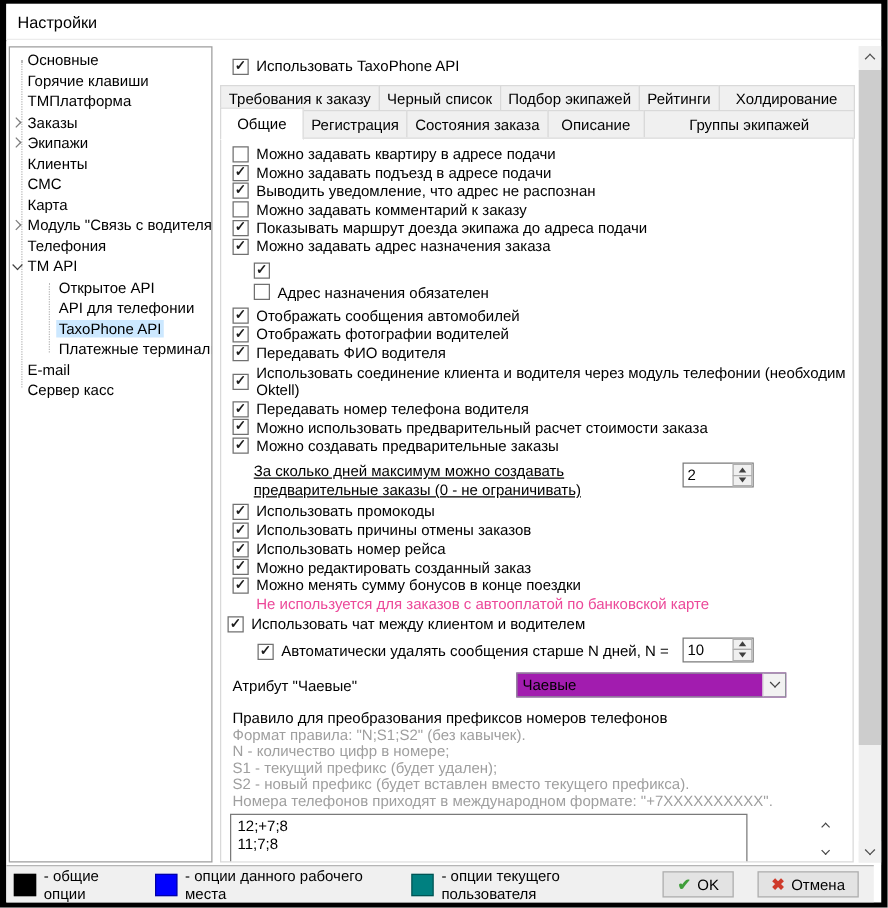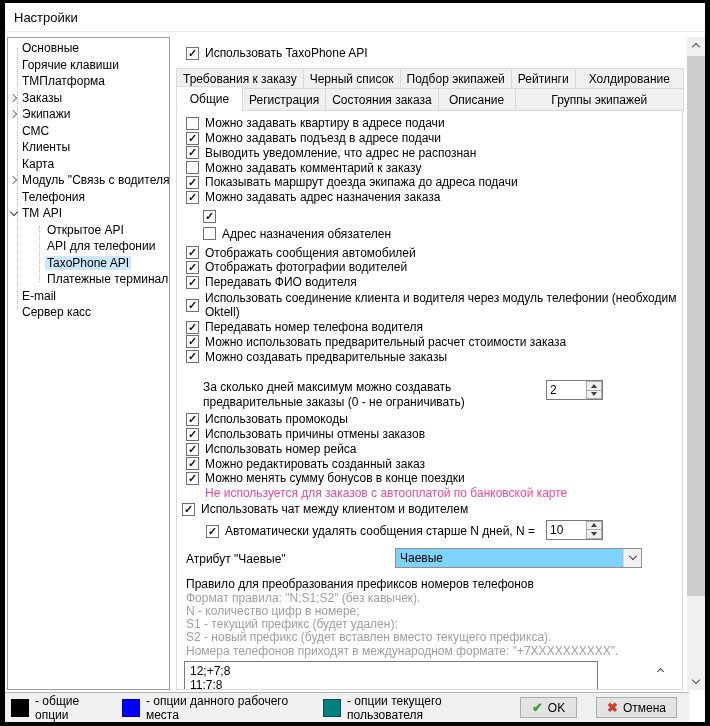--- a/index.html
+++ b/index.html
@@ -53,62 +53,62 @@
   .tabpanel{position:absolute;left:0;right:0;top:73px;bottom:0;border:1px solid #d9d9d9;background:#fff;overflow:hidden;padding:5px 0 0 9px;z-index:1;}
   .opt-row{display:flex;align-items:center;min-height:14.8px;line-height:14.5px;}
   .opt-row .opt-label{max-width:472px;}
   .opt-row.indent1{margin-left:17px;}
   .opt-row.outdent{margin-left:-4px;}
   .opt-note{color:#ec4899;margin-left:19px;line-height:14.6px;}
   #options > div:nth-child(7){margin-top:4px;}
   #options > div:nth-child(8){margin-top:3px;}
   #options > div:nth-child(9){margin-top:4px;}
   #options > div:nth-child(12){margin-top:1px;}
-  #options > div:nth-child(16){margin-top:16px;}
+  #options > div:nth-child(16){margin-top:6px;text-decoration:underline;}
   #options > div:nth-child(17){margin-top:2px;}
   #options > div:nth-child(23){margin-top:1px;}
   #options > div:nth-child(24){margin-top:5px;min-height:20px;}
   #options > div:nth-child(25){margin-top:7px;}
   
   .spin{display:inline-flex;width:57px;height:20px;border:1px solid #7a7a7a;background:#fff;}
   .spin-edit{flex:1;padding:2px 0 0 3px;overflow:hidden;}
   .spin-btns{width:16px;display:flex;flex-direction:column;}
   .spin-btn{flex:1;background:#f0f0f0;border:1px solid #adadad;display:flex;align-items:center;justify-content:center;}
   .spin-btn + .spin-btn{margin-top:-1px;}
   .tri-up{width:0;height:0;border-left:3px solid transparent;border-right:3px solid transparent;border-bottom:4px solid #404040;}
   .tri-down{width:0;height:0;border-left:3px solid transparent;border-right:3px solid transparent;border-top:4px solid #404040;}
   .spin-row{position:relative;margin-left:17px;min-height:30px;display:flex;align-items:flex-start;}
   .spin-row .spin-label{width:350px;line-height:14.8px;}
   .spin-row .spin{position:absolute;left:343px;top:0;}
   .opt-row.spincheck{position:relative;margin-left:20px;}
   .opt-row.spincheck .spin{position:absolute;left:340px;top:-2px;}
   
   .combo-row{position:relative;height:20px;display:flex;align-items:center;}
-  .combo{position:absolute;left:209px;top:-1px;width:247px;height:20px;display:flex;border:1px solid #8b9097;background:#7dd3fc;}
+  .combo{position:absolute;left:227px;top:-1px;width:216px;height:20px;display:flex;border:1px solid #8b9097;background:#a21caf;}
   .combo-text{flex:1;padding:2px 4px;overflow:hidden;white-space:nowrap;}
   .combo-btn{width:18px;background:#f2f2f2;border-left:1px solid #d9d9d9;display:flex;align-items:center;justify-content:center;}
   .chev{width:6px;height:6px;border-right:1.5px solid #444;border-bottom:1.5px solid #444;}
   .chev.down{transform:rotate(45deg);margin-top:-3px;}
   .chev.up{transform:rotate(225deg);margin-top:3px;}
   
   .rule-title{margin-top:8px;line-height:15px;}
   .rule-line{color:#9f9f9f;line-height:13.3px;}
   .ta-wrap{position:relative;width:485px;margin:3px 0 2px -2px;}
   .rule-ta{width:414px;height:40px;border:1px solid #7a7a7a;background:#fff;resize:none;overflow:hidden;padding:2px 18px 2px 5px;font-family:"Liberation Sans",sans-serif;font-size:12px;line-height:14px;color:#000;display:block;}
   .ta-arrow{position:absolute;right:4px;width:10px;height:10px;display:flex;align-items:center;justify-content:center;}
   .ta-arrow.top{top:4px;} .ta-arrow.bottom{bottom:4px;}
   .ta-arrow .chev{width:5px;height:5px;}
   
   .vscroll{position:absolute;right:0;top:4px;bottom:2px;width:18px;background:#f0f0f0;display:flex;flex-direction:column;align-items:center;}
   .vs-arrow{height:17px;width:100%;display:flex;align-items:center;justify-content:center;flex:none;background:#f0f0f0;}
   .vs-track{flex:1;width:100%;position:relative;}
   .vs-thumb{position:absolute;left:0;right:0;top:2px;height:540px;background:#cdcdcd;}
   .vs-arrow .chev{border-color:#505050;}
   
-  .footer{position:absolute;left:0;right:16px;bottom:0;height:30px;background:#f0f0f0;border-top:1px solid #b5b5b5;display:flex;align-items:center;padding:0 12px 0 6px;}
+  .footer{position:absolute;left:0;right:6px;bottom:0;height:30px;background:#f0f0f0;border-top:1px solid #b5b5b5;display:flex;align-items:center;padding:0 12px 0 6px;}
   .legend-item{display:flex;align-items:center;margin-right:14px;}
   .swatch{width:18px;height:18px;margin-right:6px;border:1px solid rgba(0,0,0,0.35);flex:none;}
   .buttons{margin-left:auto;display:flex;align-items:center;gap:19px;}
   .btn{height:21px;background:#e3e3e3;border:1px solid #adadad;display:inline-flex;align-items:center;justify-content:center;gap:5px;padding:0 10px;font-size:12px;cursor:default;}
   .btn-ok{min-width:57px;}
   .btn-cancel{min-width:70px;}
   .icon-check{color:#3f9e3a;font-size:13px;font-weight:bold;line-height:13px;}
   .icon-cross{color:#cf3a2b;font-size:13px;font-weight:bold;line-height:13px;}
 </style>
 </head>
@@ -134,24 +134,24 @@
         </div>
         <div class="tree-row">
           <span class="expander"></span>
           <span class="tree-label">Заказы</span>
         </div>
         <div class="tree-row">
           <span class="expander"></span>
           <span class="tree-label">Экипажи</span>
         </div>
         <div class="tree-row">
+          <span class="tree-label">Клиенты</span>
+        </div>
+        <div class="tree-row">
           <span class="tree-label">СМС</span>
-        </div>
-        <div class="tree-row">
-          <span class="tree-label">Клиенты</span>
         </div>
         <div class="tree-row">
           <span class="tree-label">Карта</span>
         </div>
         <div class="tree-row">
           <span class="expander"></span>
           <span class="tree-label">Модуль "Связь с водителя</span>
         </div>
         <div class="tree-row">
           <span class="tree-label">Телефония</span>

